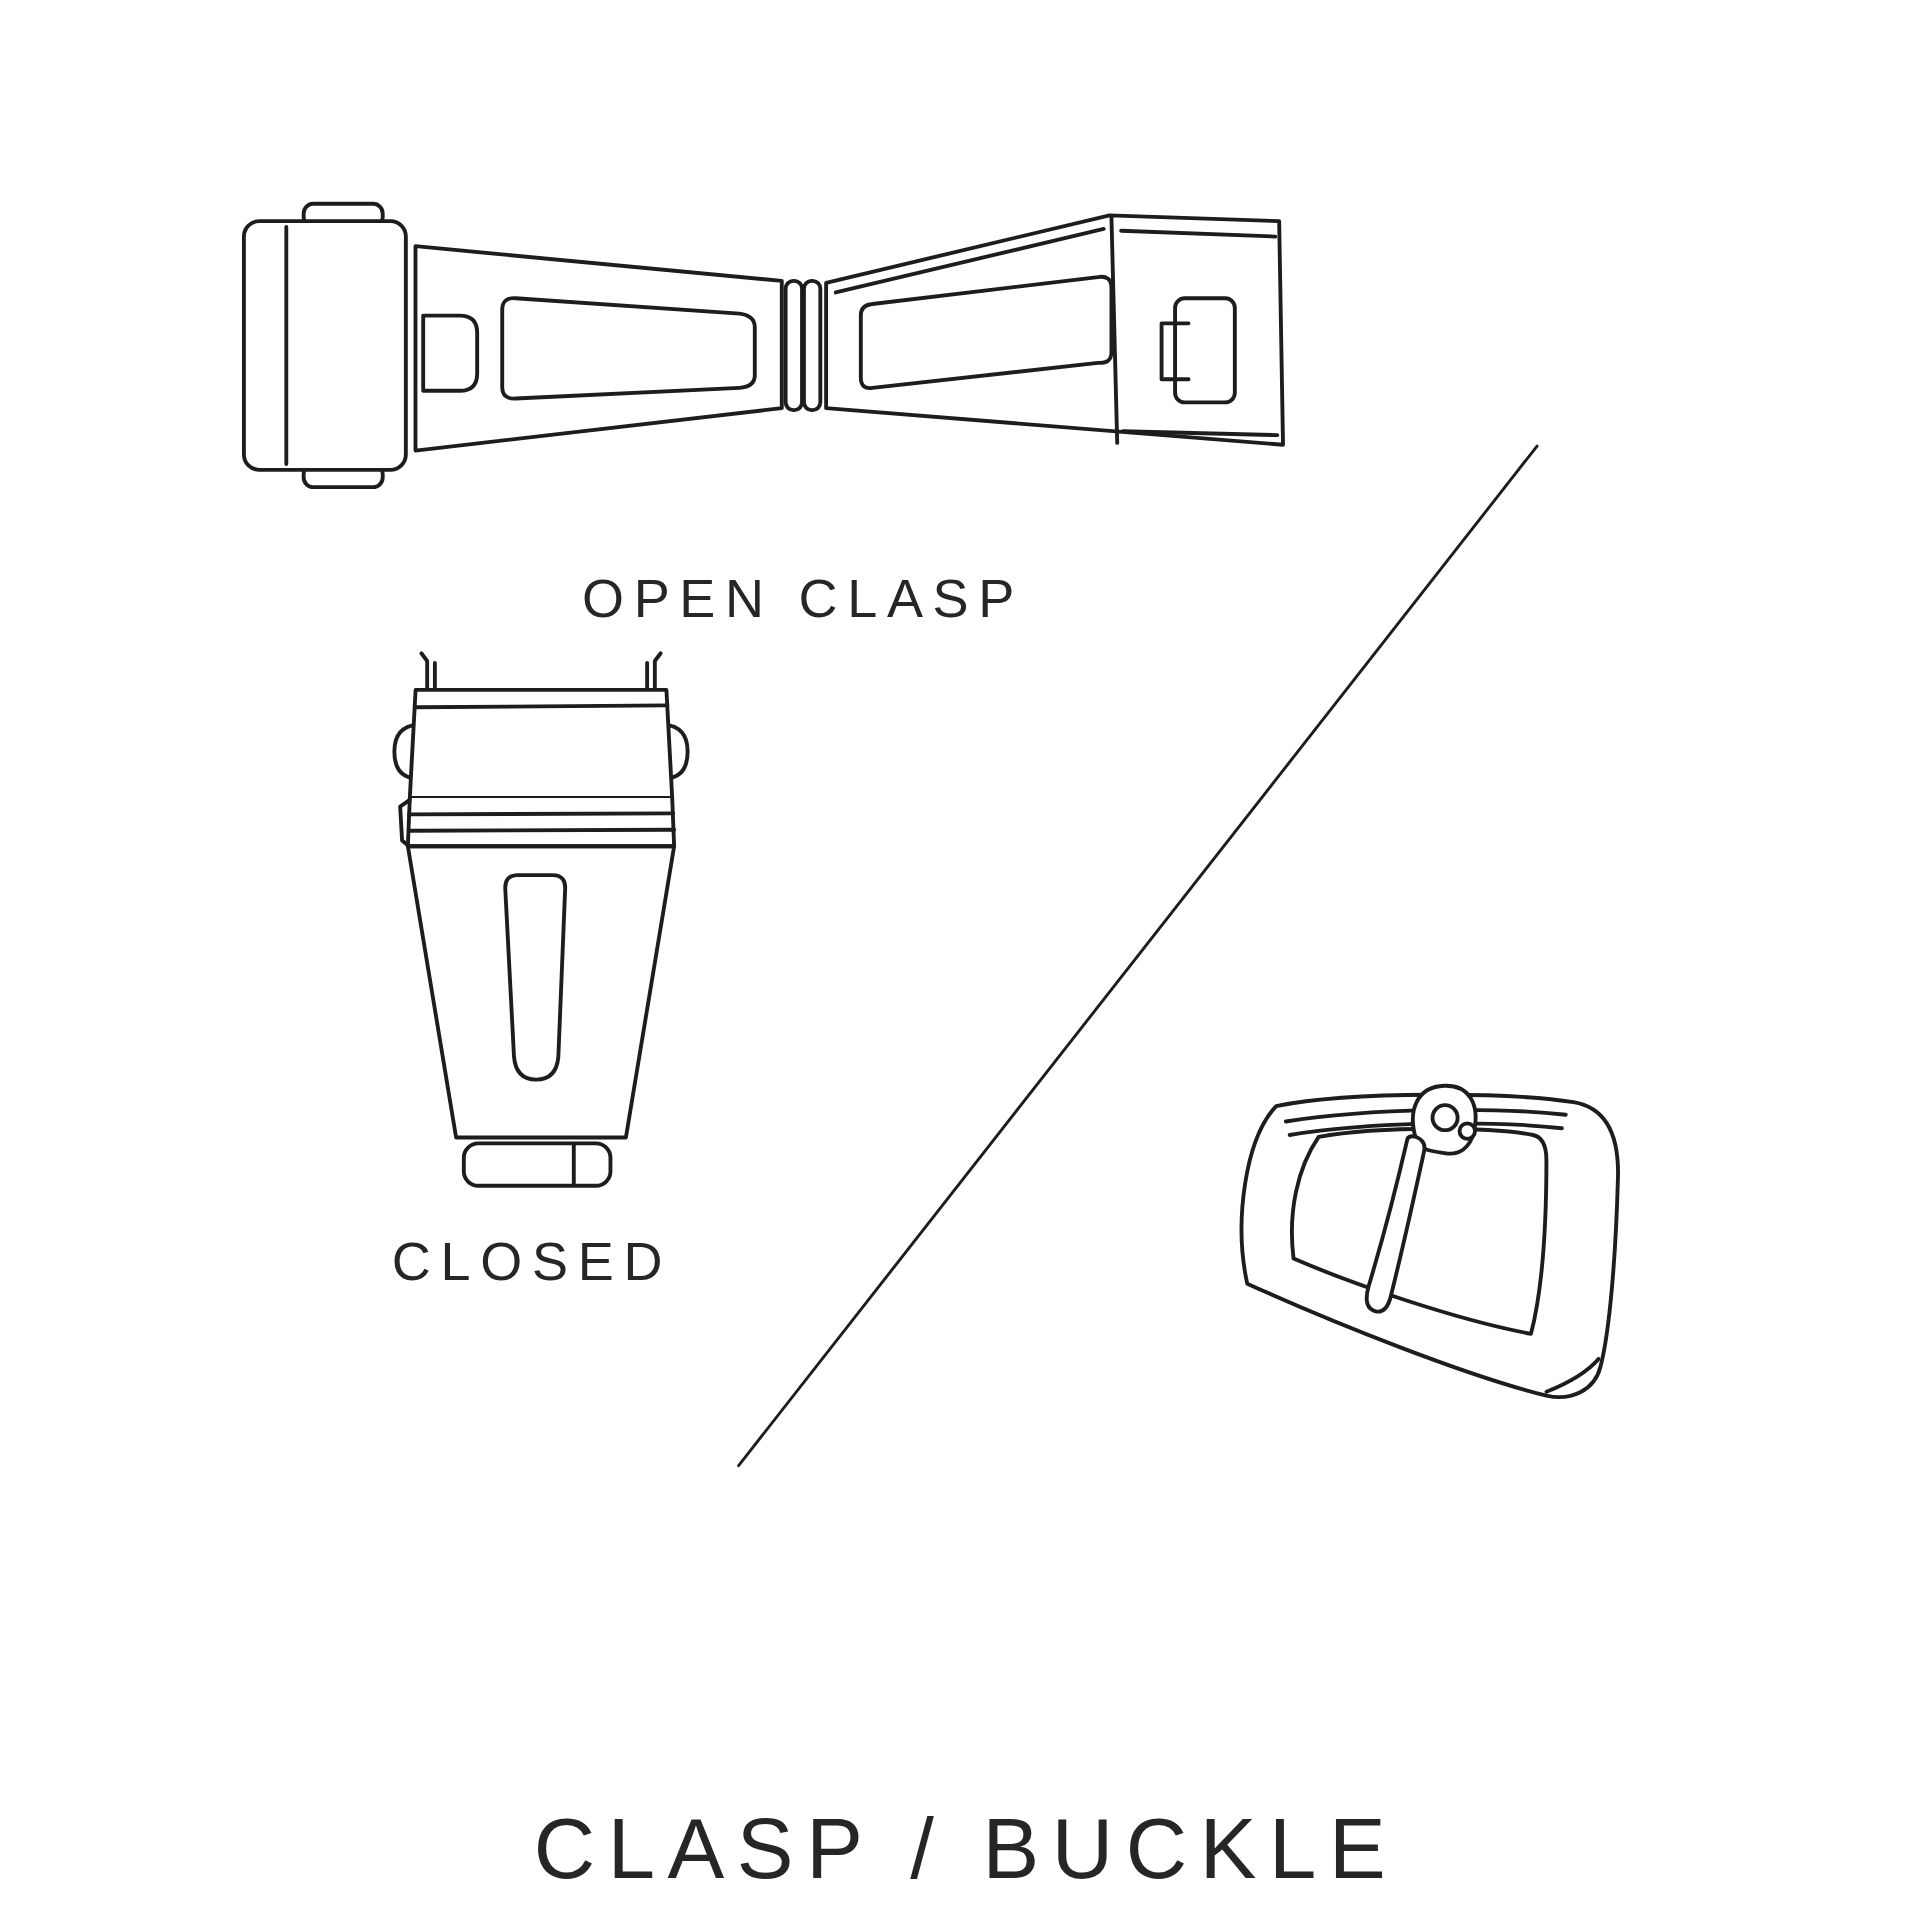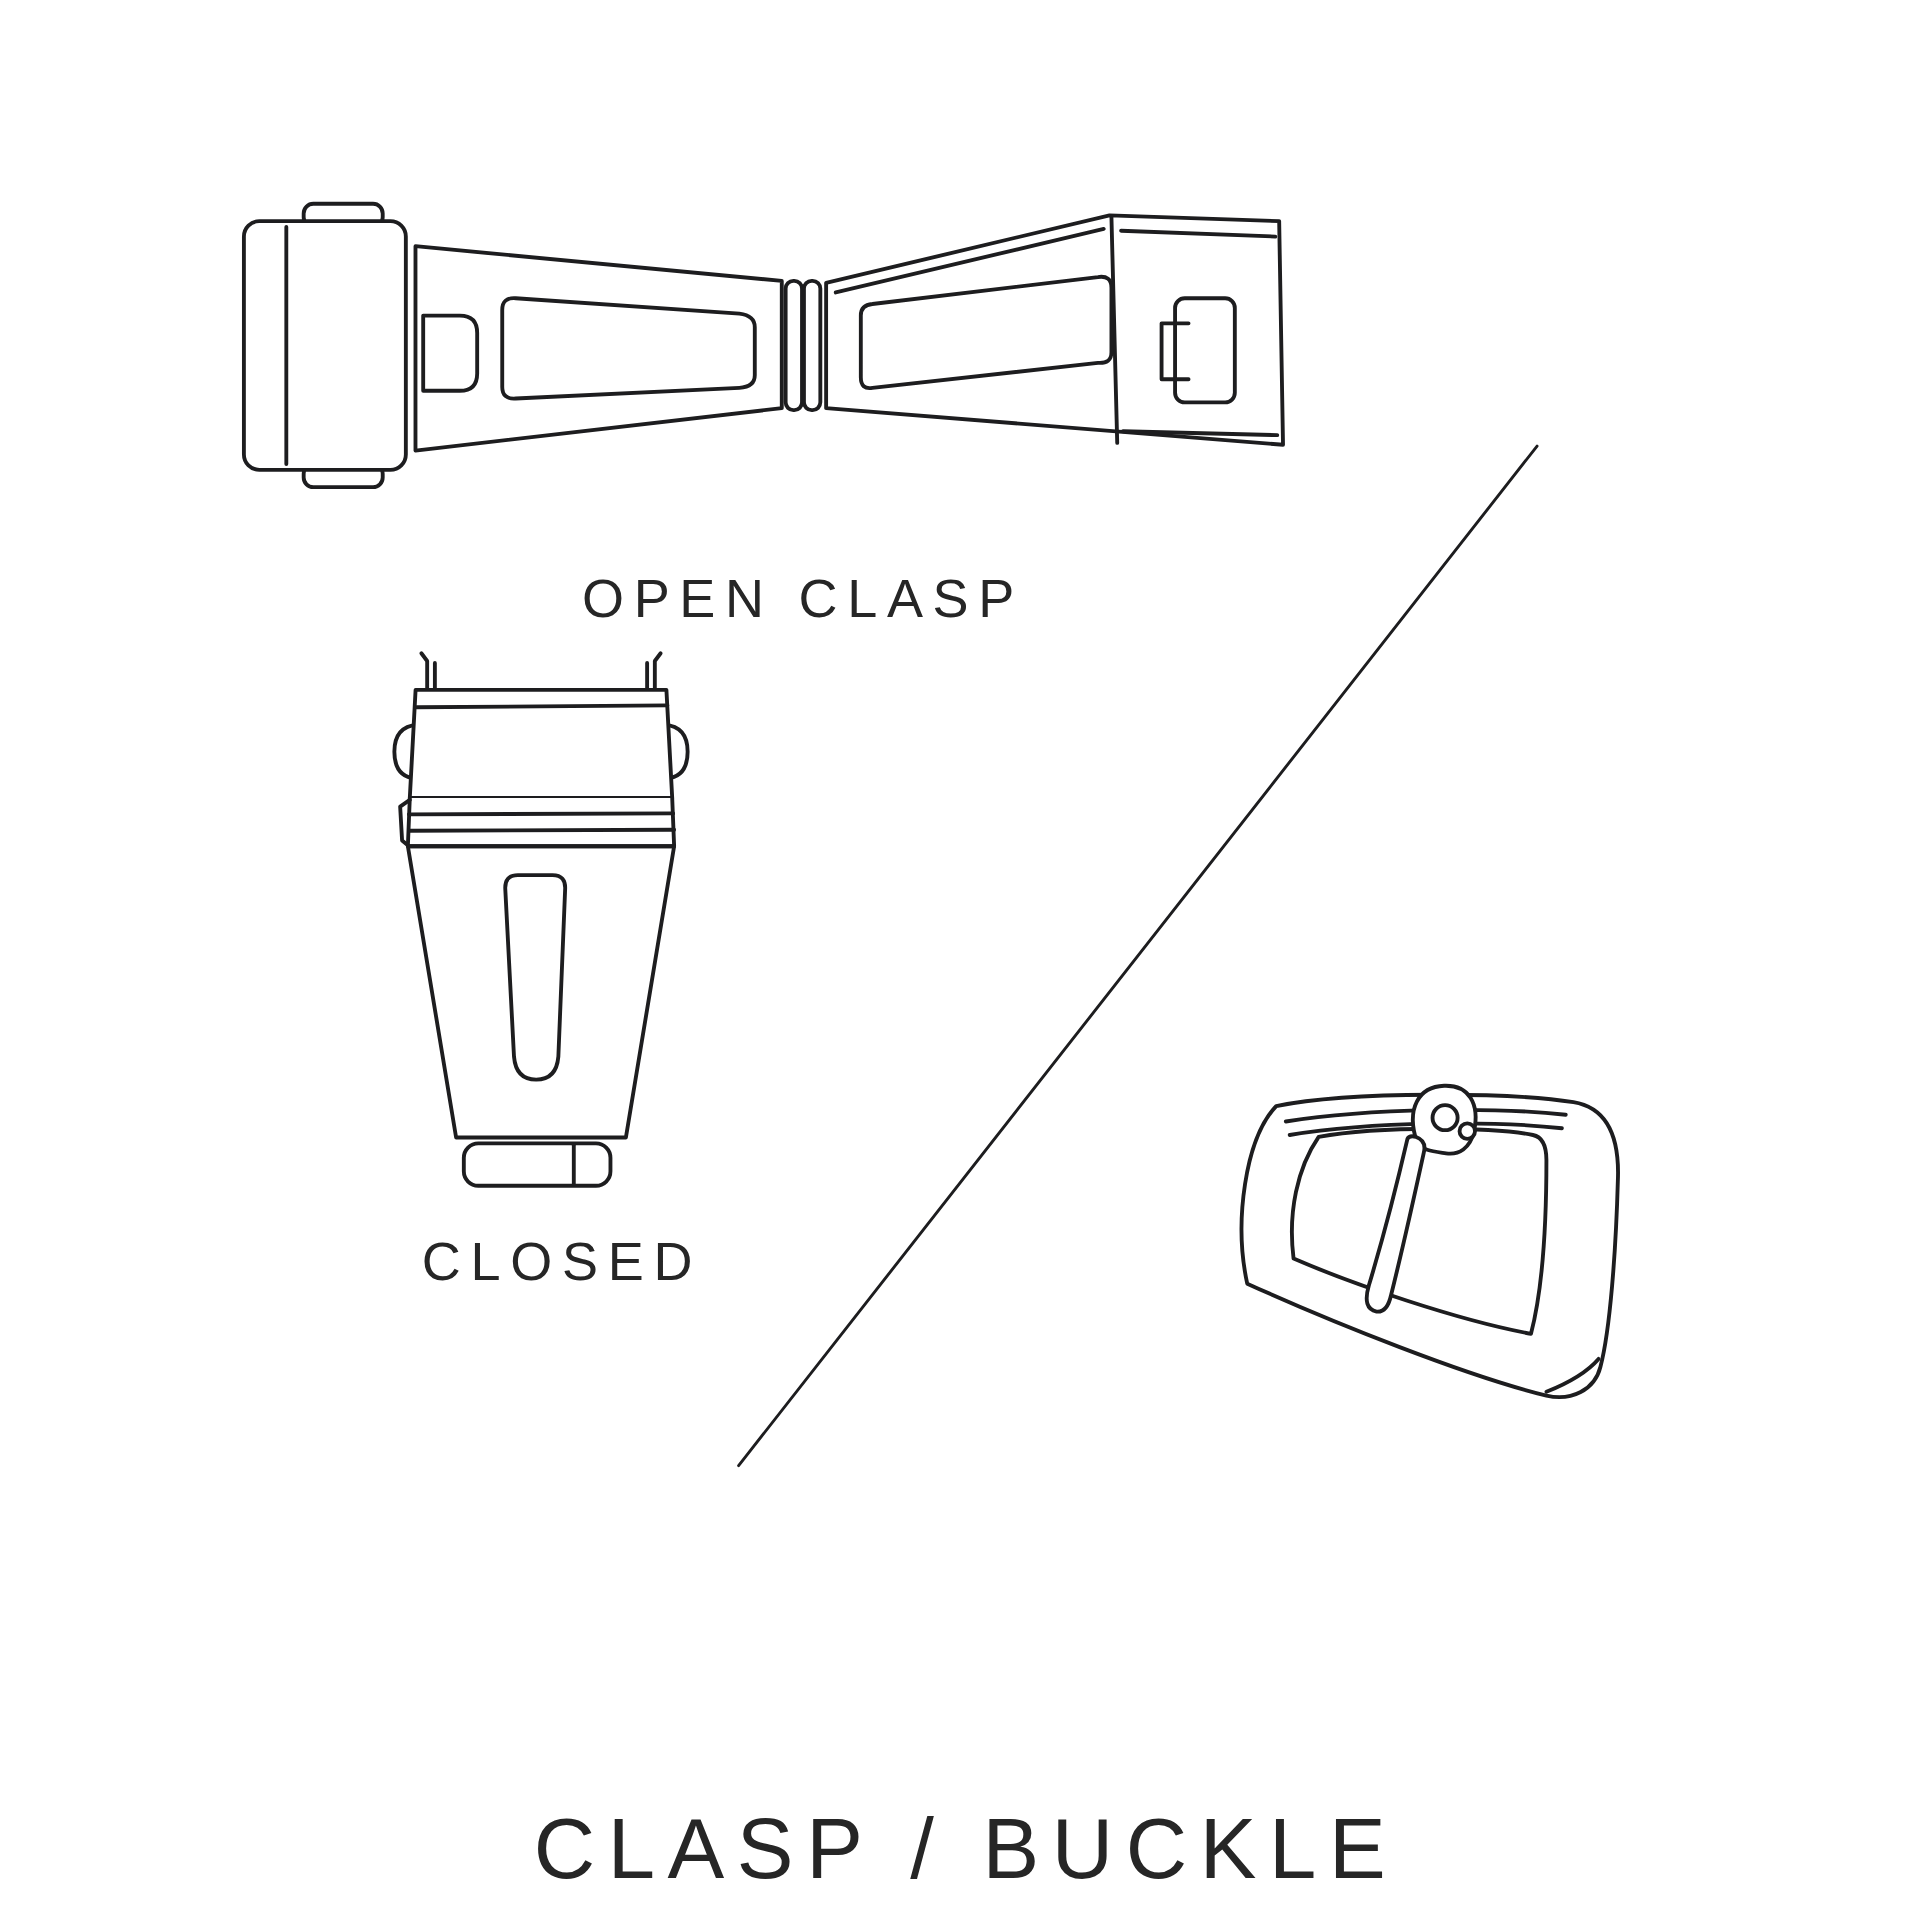--- a/index.html
+++ b/index.html
@@ -105,21 +105,21 @@
         <path d="M32 206 L308 206 L258 508 L82 508 Z"></path>
         <path d="M146 236 L182 236 Q196 236 195 251 L188 424 Q186 448 165 448 Q144 448 142 424 L133 251 Q132 236 146 236 Z"></path>
       </g>
       <g>
         <rect x="90" y="514" width="152" height="44" rx="15" fill="#ffffff"></rect>
         <path d="M204 516 V 556"></path>
       </g>
     </g>
   </svg>
 
-  <div class="caption" style="left:562px;top:1230px;">CLOSED</div>
+  <div class="caption" style="left:532px;top:1230px;">CLOSED</div>
 
   <svg class="divider" width="1931" height="1931" viewBox="0 0 2000 2000">
     <line x1="1592" y1="462" x2="765" y2="1518" stroke="currentColor" stroke-width="3" stroke-linecap="round"></line>
   </svg>
 
   <svg class="illo" style="left:1226px;top:1077px;" width="415" height="338" viewBox="0 0 430 350">
     <g fill="none" stroke="currentColor" stroke-width="4" stroke-linejoin="round" stroke-linecap="round">
       <g>
         <path fill="#ffffff" d="M52 30 C 130 14, 300 16, 360 26 C 396 32, 408 64, 406 108 C 404 180, 398 262, 388 300 C 382 324, 358 336, 332 330 C 250 310, 110 254, 22 214 C 8 150, 20 64, 52 30 Z"></path>
         <path fill="#ffffff" d="M96 62 C 160 50, 280 52, 318 60 C 328 62, 332 72, 332 86 C 332 150, 328 220, 316 266 C 240 252, 130 214, 70 188 C 64 140, 74 94, 96 62 Z"></path>

